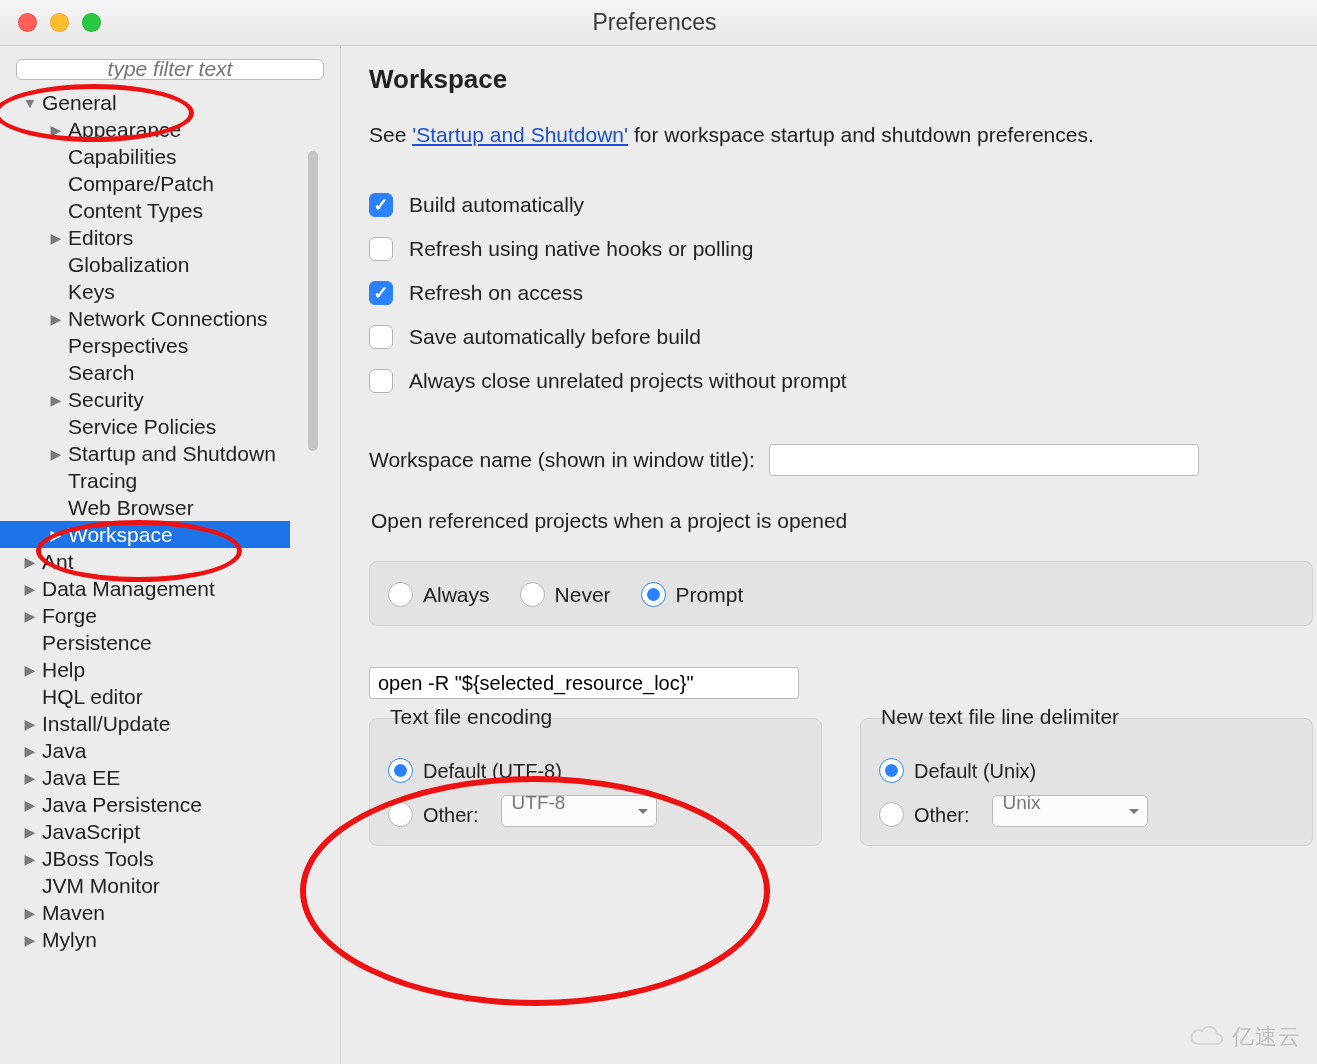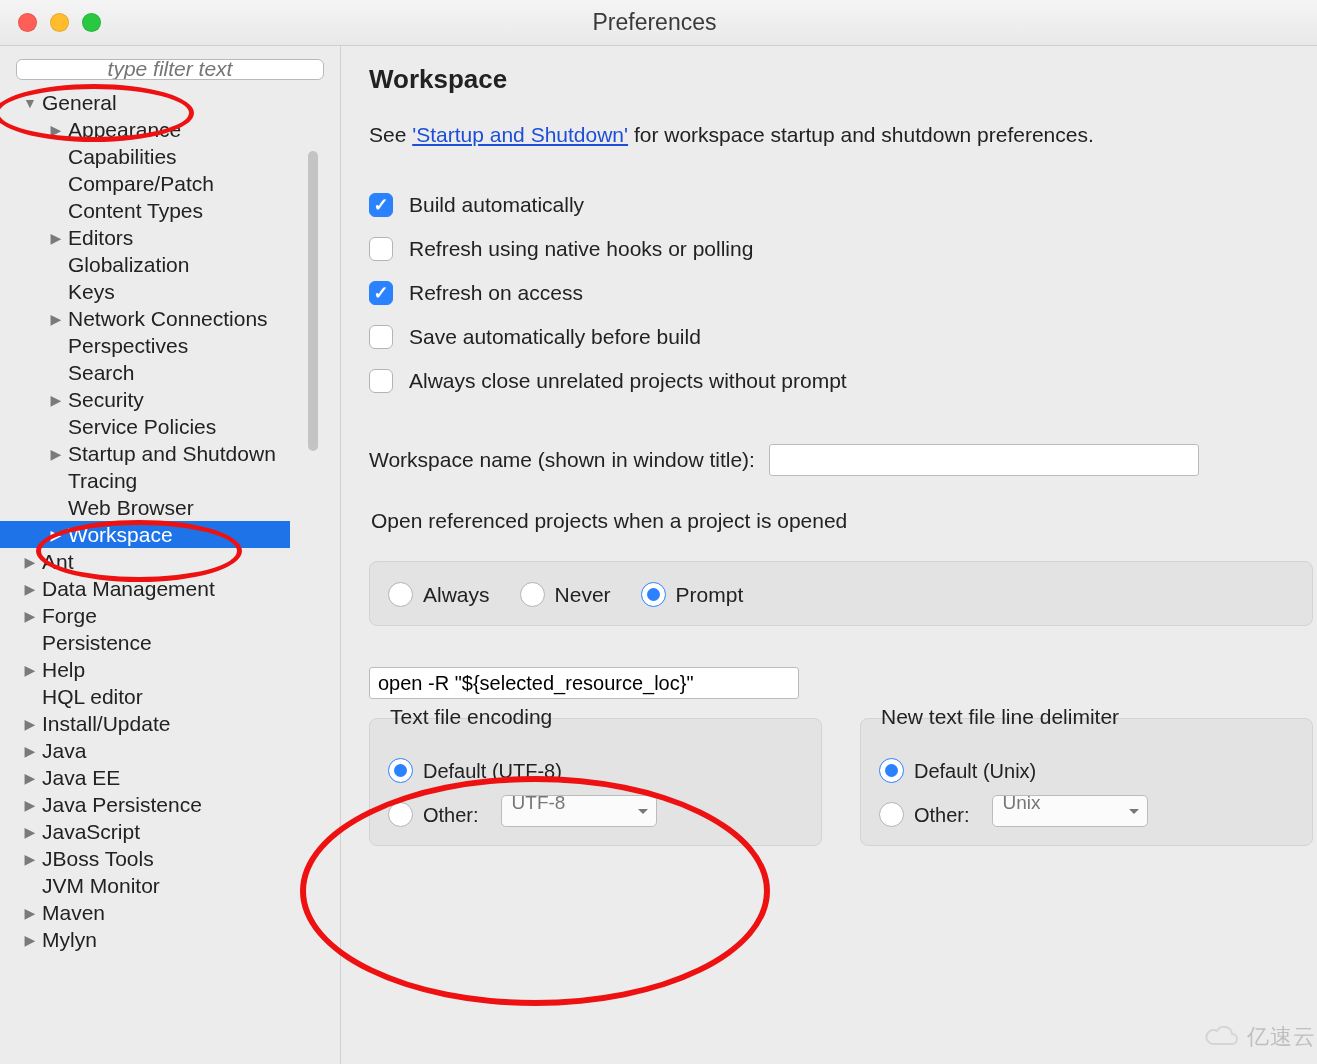--- a/index.html
+++ b/index.html
@@ -232,21 +232,21 @@
     border: 5px solid #e11;
     border-radius: 50%;
     pointer-events: none;
     z-index: 50;
   }
   .anno1 { left: -6px;  top: 84px;  width: 200px; height: 58px; border-radius: 50%/50%; }
   .anno2 { left: 36px;  top: 520px; width: 206px; height: 62px; border-radius: 50%/50%; }
   .anno3 { left: 300px; top: 776px; width: 470px; height: 230px; border-width: 6px; }
   .watermark {
     position: absolute;
-    right: 1px; bottom: 12px;
+    right: 16px; bottom: 12px;
     font-size: 22px;
     color: #bfbfbf;
     letter-spacing: 1px;
     display: flex; align-items: center; gap: 8px;
     z-index: 60;
   }
   .watermark svg { opacity: .5; }
 </style>
 </head>
 <body>

